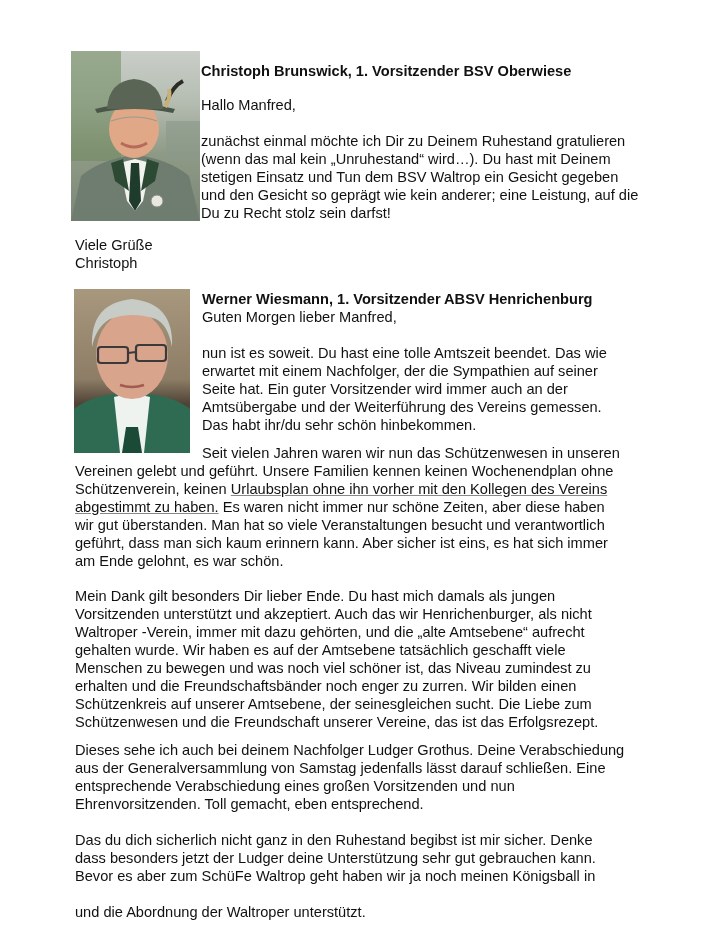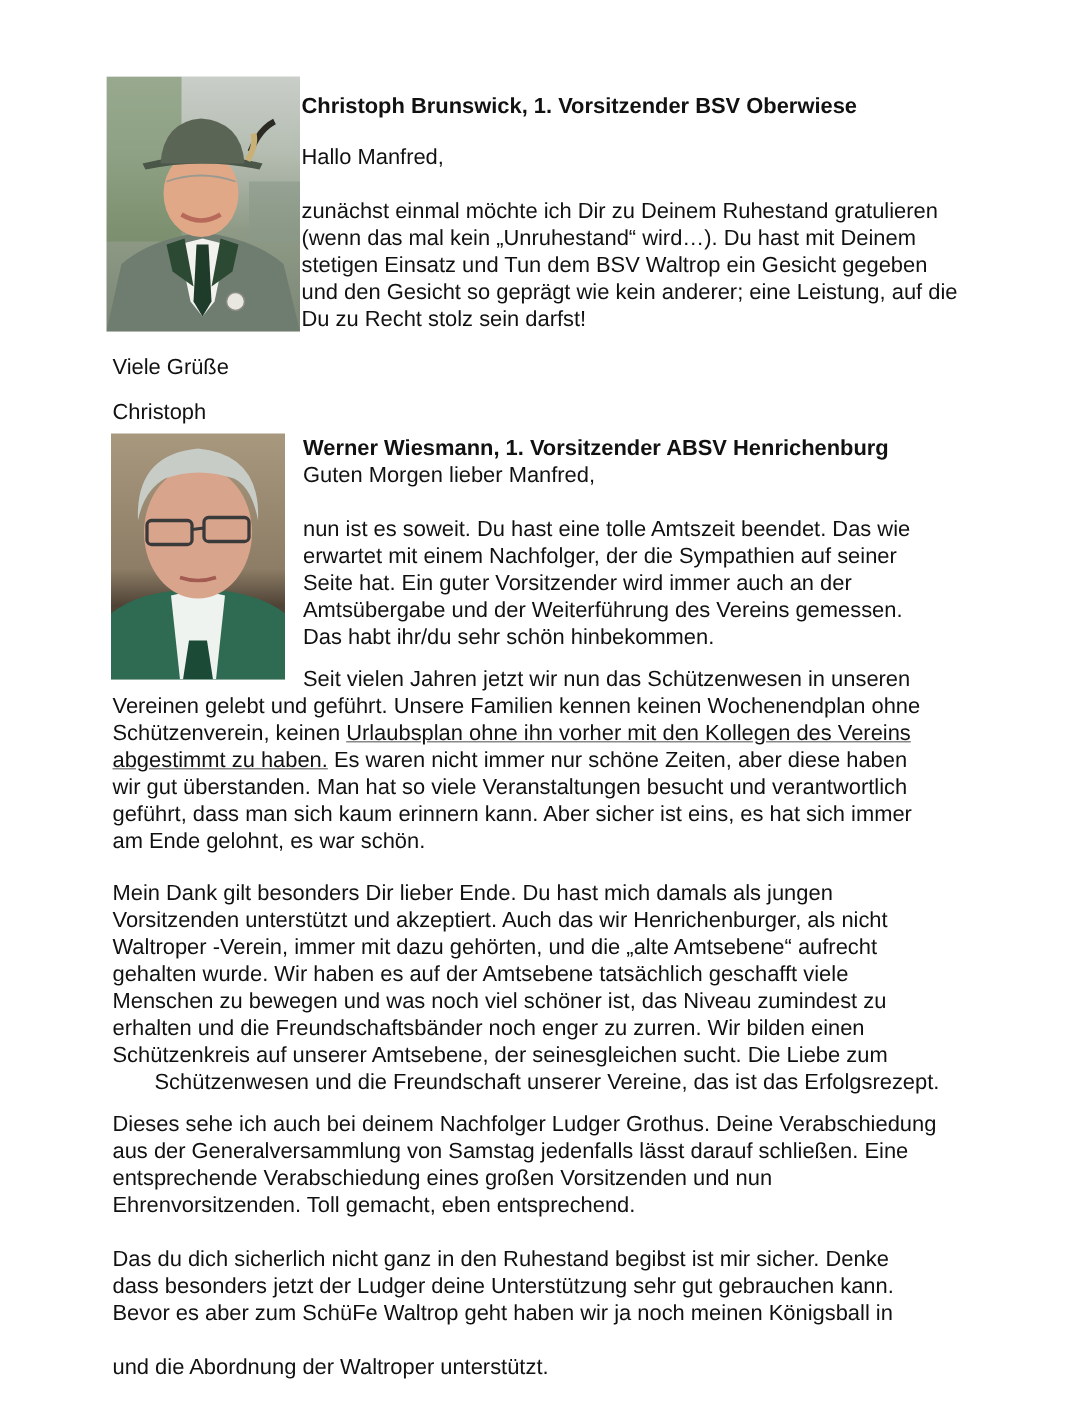--- a/index.html
+++ b/index.html
@@ -43,21 +43,21 @@
 
 <div>
   <div class="line" style="left:201px; top:133px;">zunächst einmal möchte ich Dir zu Deinem Ruhestand gratulieren</div>
   <div class="line" style="left:201px; top:151px;">(wenn das mal kein „Unruhestand“ wird…). Du hast mit Deinem</div>
   <div class="line" style="left:201px; top:169px;">stetigen Einsatz und Tun dem BSV Waltrop ein Gesicht gegeben</div>
   <div class="line" style="left:201px; top:187px;">und den Gesicht so geprägt wie kein anderer; eine Leistung, auf die</div>
   <div class="line" style="left:201px; top:205px;">Du zu Recht stolz sein darfst!</div>
 </div>
 
 <div class="line" style="left:75px; top:237px;">Viele Grüße</div>
-<div class="line" style="left:75px; top:255px;margin-top:12px;">Christoph</div>
+<div class="line" style="left:75px; top:255px;">Christoph</div>
 
 <div id="photo2" class="photo" title="Portrait of Werner Wiesmann with glasses in green uniform">
   <svg width="116" height="164" viewBox="0 0 116 164">
     <path d="M0 164 L0 120 Q20 104 58 104 Q96 104 116 120 L116 164 Z" fill="#2f6b52"></path>
     <path d="M40 108 L58 104 L76 108 L70 164 L46 164 Z" fill="#eef3f0"></path>
     <path d="M52 138 L64 138 L68 164 L48 164 Z" fill="#1b4a36"></path>
     <ellipse cx="58" cy="66" rx="36" ry="44" fill="#d9a48c"></ellipse>
     <path d="M18 58 Q16 14 58 10 Q100 14 98 58 Q94 36 82 30 Q58 22 36 30 Q22 38 18 58 Z" fill="#c8ccc6"></path>
     <rect x="24" y="58" width="30" height="16" rx="3" fill="none" stroke="#3a3a3a" stroke-width="2.2"></rect>
     <rect x="62" y="56" width="30" height="16" rx="3" fill="none" stroke="#3a3a3a" stroke-width="2.2"></rect>
@@ -71,38 +71,38 @@
 
 <div>
   <div class="line" style="left:202px; top:345px;">nun ist es soweit. Du hast eine tolle Amtszeit beendet. Das wie</div>
   <div class="line" style="left:202px; top:363px;">erwartet mit einem Nachfolger, der die Sympathien auf seiner</div>
   <div class="line" style="left:202px; top:381px;">Seite hat. Ein guter Vorsitzender wird immer auch an der</div>
   <div class="line" style="left:202px; top:399px;">Amtsübergabe und der Weiterführung des Vereins gemessen.</div>
   <div class="line" style="left:202px; top:417px;">Das habt ihr/du  sehr schön hinbekommen.</div>
 </div>
 
 <div>
-  <div class="line" style="left:202px; top:445px;">Seit vielen Jahren jetzt wir nun das Schützenwesen in unseren</div>
+  <div class="line" style="left:202px; top:445px;">Seit vielen Jahren waren wir nun das Schützenwesen in unseren</div>
   <div class="line" style="left:75px; top:463px;">Vereinen gelebt und geführt. Unsere Familien kennen keinen Wochenendplan ohne</div>
   <div class="line" style="left:75px; top:481px;"><span>Schützenverein, keinen </span><span class="u">Urlaubsplan ohne ihn vorher mit den Kollegen des Vereins</span></div>
   <div class="line" style="left:75px; top:499px;"><span class="u">abgestimmt zu haben.</span><span> Es waren nicht immer nur schöne Zeiten, aber diese haben</span></div>
   <div class="line" style="left:75px; top:517px;">wir gut überstanden. Man hat so viele Veranstaltungen besucht und verantwortlich</div>
   <div class="line" style="left:75px; top:535px;">geführt, dass man sich kaum erinnern kann.  Aber sicher ist eins, es hat sich immer</div>
   <div class="line" style="left:75px; top:553px;">am Ende gelohnt, es war schön.</div>
 </div>
 
 <div>
   <div class="line" style="left:75px; top:588px;">Mein Dank gilt besonders Dir lieber Ende. Du hast mich damals als jungen</div>
   <div class="line" style="left:75px; top:606px;">Vorsitzenden unterstützt und akzeptiert. Auch das wir Henrichenburger, als nicht</div>
   <div class="line" style="left:75px; top:624px;">Waltroper -Verein, immer mit dazu gehörten,  und die „alte Amtsebene“ aufrecht</div>
   <div class="line" style="left:75px; top:642px;">gehalten wurde.  Wir haben es auf der Amtsebene tatsächlich geschafft viele</div>
   <div class="line" style="left:75px; top:660px;">Menschen zu bewegen und was noch viel schöner ist, das Niveau zumindest zu</div>
   <div class="line" style="left:75px; top:678px;">erhalten und die Freundschaftsbänder noch enger zu zurren.  Wir bilden einen</div>
   <div class="line" style="left:75px; top:696px;">Schützenkreis auf unserer Amtsebene, der seinesgleichen sucht. Die Liebe zum</div>
-  <div class="line" style="left:75px; top:714px;margin-left:28px;">Schützenwesen und die Freundschaft unserer Vereine, das ist das Erfolgsrezept.</div>
+  <div class="line" style="left:75px; top:714px;">Schützenwesen und die Freundschaft unserer Vereine, das ist das Erfolgsrezept.</div>
 </div>
 
 <div>
   <div class="line" style="left:75px; top:742px;">Dieses sehe ich auch bei deinem Nachfolger Ludger Grothus. Deine Verabschiedung</div>
   <div class="line" style="left:75px; top:760px;">aus der Generalversammlung von Samstag jedenfalls lässt darauf schließen. Eine</div>
   <div class="line" style="left:75px; top:778px;">entsprechende Verabschiedung eines großen Vorsitzenden und nun</div>
   <div class="line" style="left:75px; top:796px;">Ehrenvorsitzenden. Toll gemacht, eben entsprechend.</div>
 </div>
 
 <div>

